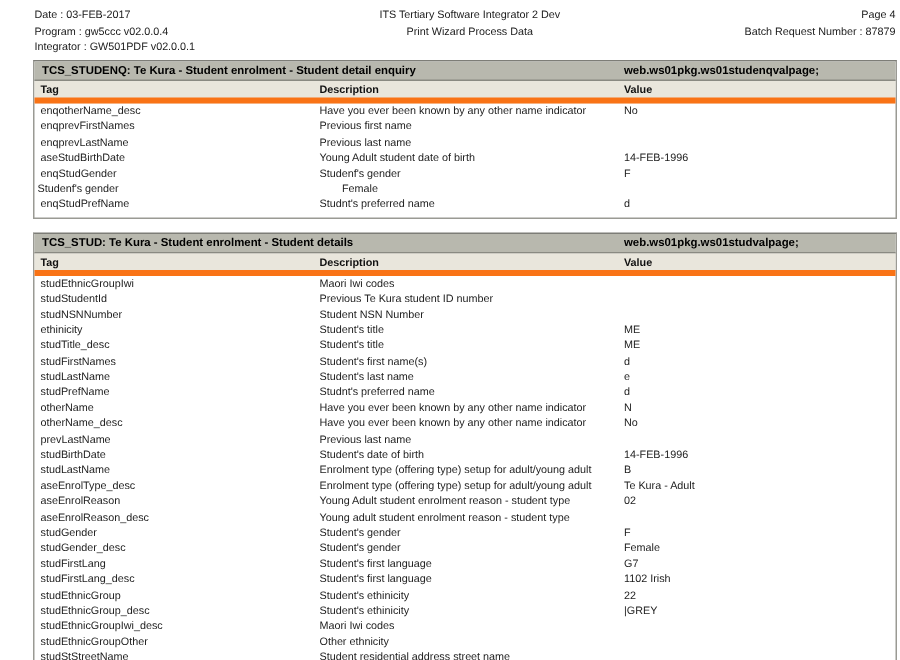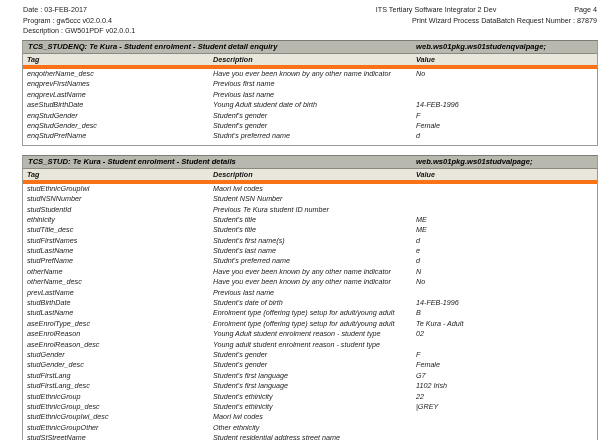--- a/index.html
+++ b/index.html
@@ -37,39 +37,38 @@
     height: 33px;
     box-sizing: border-box;
   }
   .hdr-left {
     flex: 0 0 auto;
     text-align: left;
     white-space: nowrap;
   }
   .hdr-center {
     flex: 1 1 auto;
-    text-align: right;
+    text-align: center;
     padding-top: 0px;
     white-space: nowrap;
   }
   .hdr-right {
     flex: 0 0 auto;
     text-align: right;
     white-space: nowrap;
   }
   .hdr-line { display: block; }
 
   
   .section {
     margin-top: 3px;
     border: 1px solid #9a9a94;
     border-top: 1px solid #7d7d77;
     background: #ffffff;
     box-sizing: border-box;
-    font-style: italic;
   }
   .section + .section { margin-top: 9px; }
 
   .section-bar {
     display: flex;
     background: #b8b8ae;
     border-bottom: 1px solid #8a8a82;
     font-weight: bold;
     font-size: 7.6px;
     line-height: 12px;
@@ -112,21 +111,21 @@
 </head>
 <body>
 
 <div class="page">
 
   <div class="doc-header">
 
     <div class="hdr-left">
       <span class="hdr-line">Date : 03-FEB-2017</span>
       <span class="hdr-line">Program :  gw5ccc v02.0.0.4</span>
-      <span class="hdr-line">Description :  GW501PDF  v02.0.0.1</span>
+      <span class="hdr-line">Integrator :  GW501PDF  v02.0.0.1</span>
     </div>
 
     <div class="hdr-center">
       <span class="hdr-line">ITS Tertiary Software Integrator 2 Dev</span>
       <span class="hdr-line">Print Wizard Process Data</span>
     </div>
 
     <div class="hdr-right">
       <span class="hdr-line">Page 4</span>
       <span class="hdr-line">Batch Request Number :  87879</span>
@@ -167,21 +166,20 @@
         <div class="c-tag">aseStudBirthDate</div>
         <div class="c-desc">Young Adult student date of birth</div>
         <div class="c-val">14-FEB-1996</div>
       </div>
       <div class="row">
         <div class="c-tag">enqStudGender</div>
         <div class="c-desc">Studenf's gender</div>
         <div class="c-val">F</div>
       </div>
       <div class="row">
-        <div class="c-tag">enqStudGender_desc</div>
         <div class="c-desc">Studenf's gender</div>
         <div class="c-val">Female</div>
       </div>
       <div class="row">
         <div class="c-tag">enqStudPrefName</div>
         <div class="c-desc">Studnt's preferred name</div>
         <div class="c-val">d</div>
       </div>
     </div>
 
@@ -201,27 +199,27 @@
       <div class="c-val">Value</div>
     </div>
 
     <div class="rows">
       <div class="row">
         <div class="c-tag">studEthnicGroupIwi</div>
         <div class="c-desc">Maori Iwi codes</div>
         <div class="c-val"></div>
       </div>
       <div class="row">
+        <div class="c-tag">studStudentId</div>
+        <div class="c-desc">Previous Te Kura student ID number</div>
+        <div class="c-val"></div>
+      </div>
+      <div class="row">
         <div class="c-tag">studNSNNumber</div>
         <div class="c-desc">Student NSN Number</div>
-        <div class="c-val"></div>
-      </div>
-      <div class="row">
-        <div class="c-tag">studStudentId</div>
-        <div class="c-desc">Previous Te Kura student ID number</div>
         <div class="c-val"></div>
       </div>
       <div class="row">
         <div class="c-tag">ethinicity</div>
         <div class="c-desc">Student's title</div>
         <div class="c-val">ME</div>
       </div>
       <div class="row">
         <div class="c-tag">studTitle_desc</div>
         <div class="c-desc">Student's title</div>

